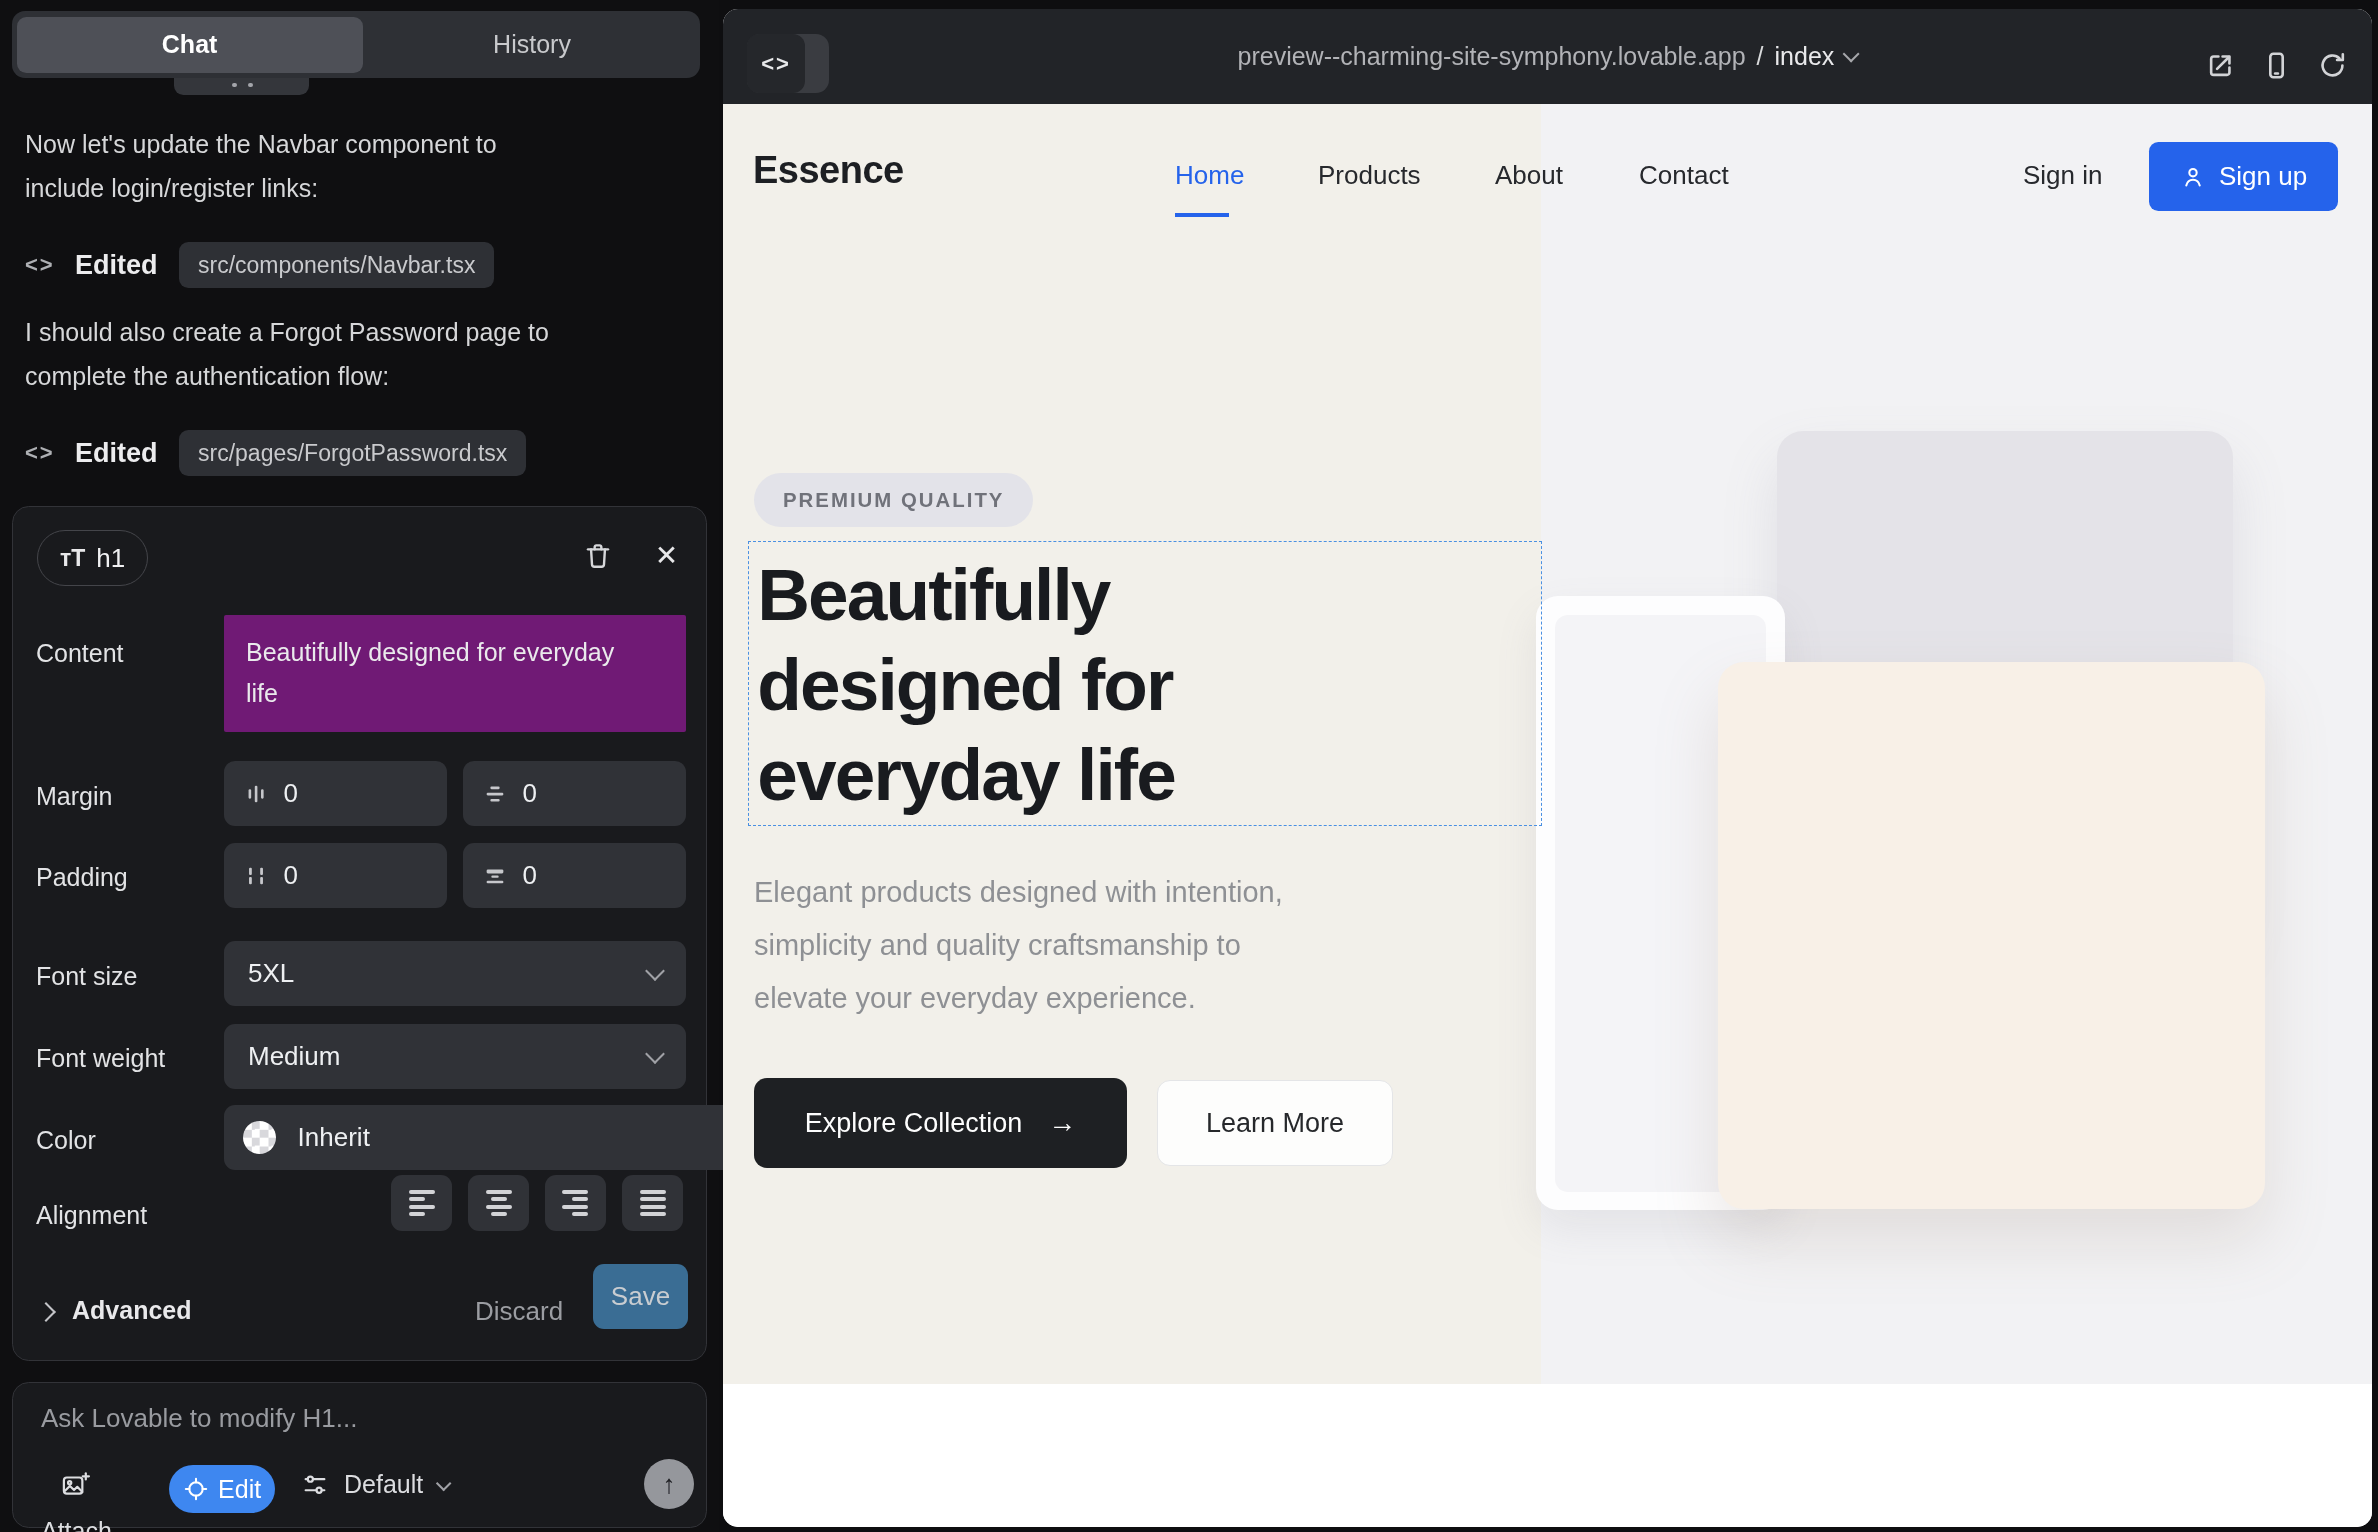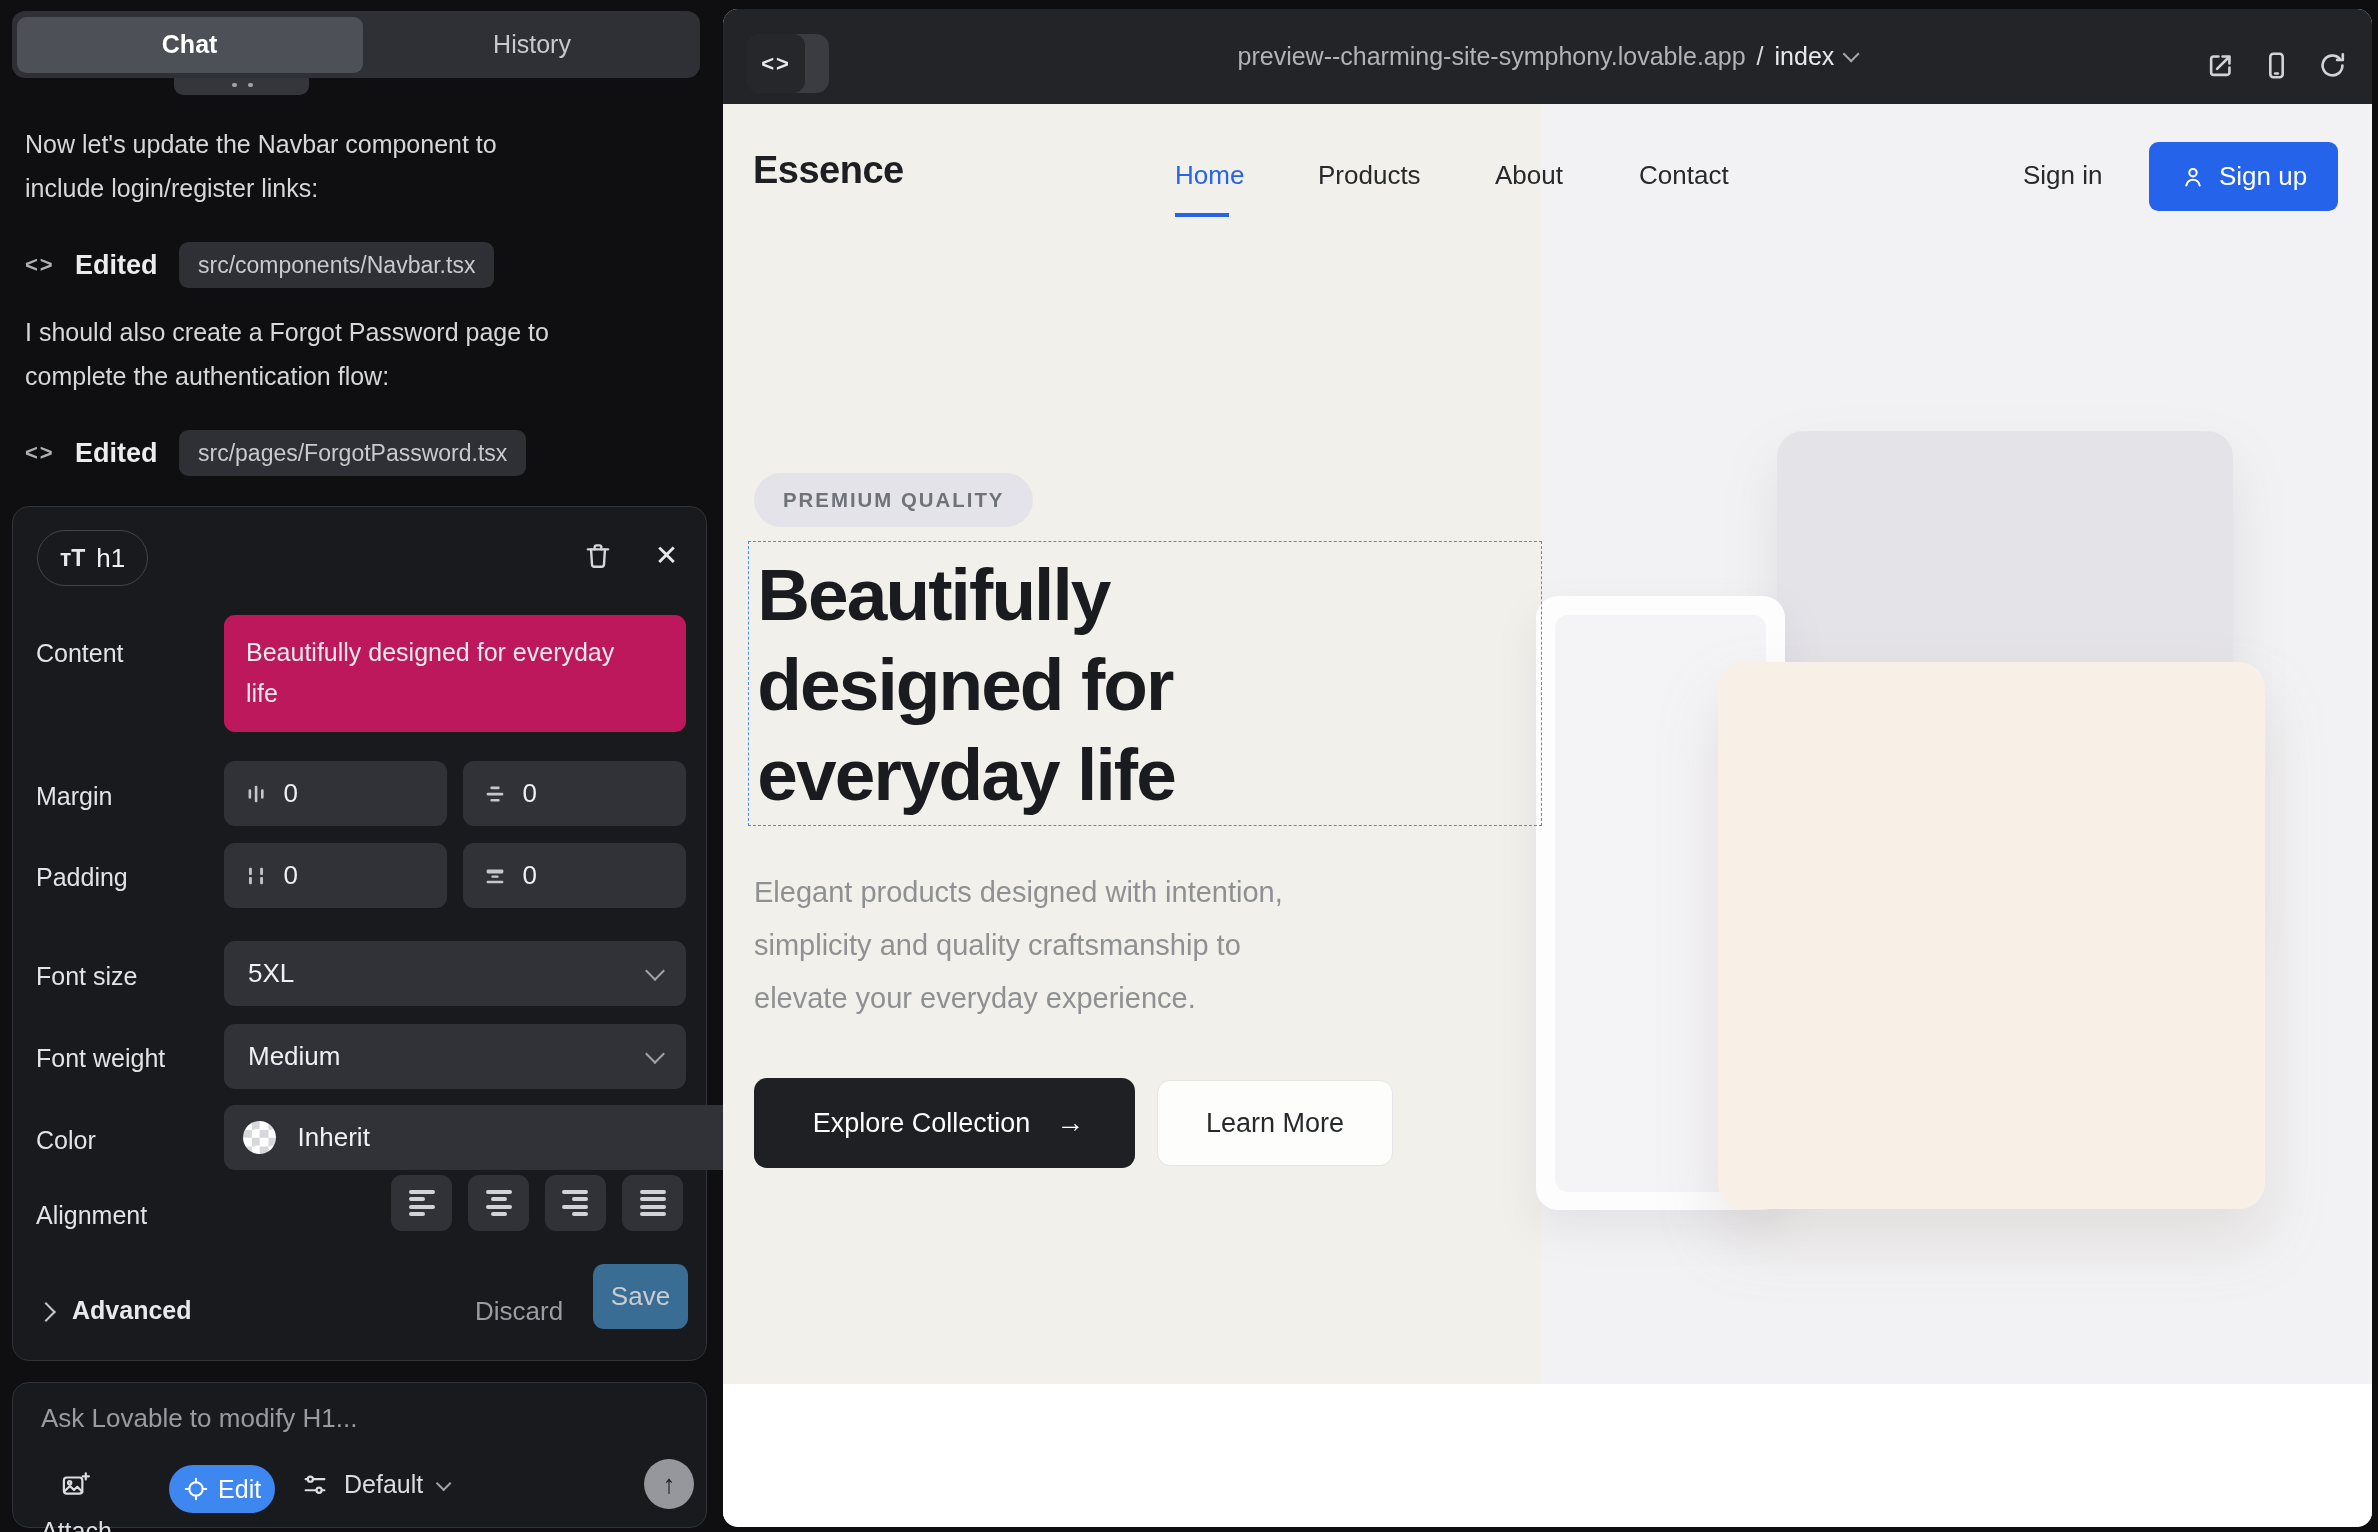--- a/index.html
+++ b/index.html
@@ -27,21 +27,21 @@
   
   .editor-card{left:12px;top:506px;width:695px;height:855px;background:#191a1d;
                border:0.9px solid #323338;border-radius:16.7px;box-sizing:border-box;}
   .chip{left:24px;top:23px;height:56px;padding:0 22px;border:1.9px solid #44454a;border-radius:30px;
         display:flex;align-items:center;gap:11px;box-sizing:border-box;}
   .chip .t-icon{color:#e8e8ea;font-size:23px;font-weight:600;}
   .chip .tag{color:#f0f0f2;font-size:26px;}
   .icon-btn{width:41px;height:41px;display:flex;align-items:center;justify-content:center;}
   .row-label{left:23px;color:#e2e3e5;font-size:25px;font-weight:500;}
   .field{background:#303237;border-radius:11px;box-sizing:border-box;display:flex;align-items:center;}
-  .content-area{left:211px;top:108px;width:462px;height:117px;background:#be185d;border-radius:11px;
+  .content-area{left:211px;top:108px;width:462px;height:117px;background:#701a75;border-radius:2px;
                 box-sizing:border-box;padding:16.7px 65px 16.7px 22px;color:#eaeaec;font-size:25px;line-height:41px;}
   .num-field{width:223px;height:65px;padding-left:18.6px;gap:15px;}
   .num-val{color:#eef0f2;font-size:26px;}
   .sel-field{left:211px;width:462px;height:65px;padding:0 24px;justify-content:space-between;}
   .sel-val{color:#eef0f2;font-size:26px;}
   .chev{width:12px;height:12px;border-right:2.8px solid #a0a1a6;border-bottom:2.8px solid #a0a1a6;}
   .chev.down{transform:rotate(45deg);margin-top:-5.6px;}
   .chev.right{transform:rotate(-45deg);}
   .swatch{width:33px;height:33px;border-radius:50%;overflow:hidden;
           background:conic-gradient(#d8d8dc 25%, #ffffff 0 50%, #d8d8dc 0 75%, #ffffff 0);
@@ -94,21 +94,21 @@
               display:flex;align-items:center;justify-content:center;gap:13px;color:#fff;font-size:26px;
               font-weight:500;z-index:5;}
   .badge{left:31px;top:369px;height:54px;padding:0 29px;background:#e3e3e9;border-radius:27px;
          display:flex;align-items:center;color:#70727a;font-size:20.4px;font-weight:600;letter-spacing:2px;z-index:5;}
   .h1-box{left:25px;top:437px;width:794px;height:285px;border:1.9px dashed #4a90e2;box-sizing:border-box;
           padding:7.4px 0 0 8.3px;z-index:6;}
   .h1-line{color:#191b1f;font-size:73px;line-height:90px;font-weight:600;letter-spacing:-1.9px;}
   .para-line{color:#8e9094;font-size:29px;line-height:53px;z-index:5;position:relative;}
   .para-wrap{left:31px;top:762px;width:761px;z-index:5;}
   .cta-dark{left:31px;top:974px;width:373px;height:90px;background:#1e2023;border-radius:13px;
-            display:flex;align-items:center;justify-content:center;gap:26px;z-index:5;padding-left:8px;}
+            display:flex;align-items:center;justify-content:center;gap:26px;z-index:5;}
   .cta-dark .lbl{color:#fdfdfd;font-size:27px;font-weight:500;}
   .cta-dark .arr{color:#fdfdfd;font-size:28px;}
   .cta-light{left:434px;top:976px;width:236px;height:86px;background:#fdfdfc;border:1.9px solid #e4e5e7;
              border-radius:13px;box-sizing:border-box;display:flex;align-items:center;justify-content:center;z-index:5;}
   .cta-light .lbl{color:#26282b;font-size:27px;font-weight:500;}
   .card-gray{left:1054px;top:327px;width:456px;height:501px;background:#e4e3e8;border-radius:26px;
              box-shadow:0 28px 56px rgba(120,120,140,0.15);z-index:1;}
   .card-white{left:813px;top:492px;width:249px;height:614px;background:#fdfdfe;border-radius:22px;
               box-shadow:0 18.6px 42px rgba(120,120,140,0.12);z-index:2;}
   .card-white .inner{position:absolute;left:18.6px;top:18.6px;right:18.6px;bottom:18.6px;background:#f4f4f7;border-radius:13px;}

